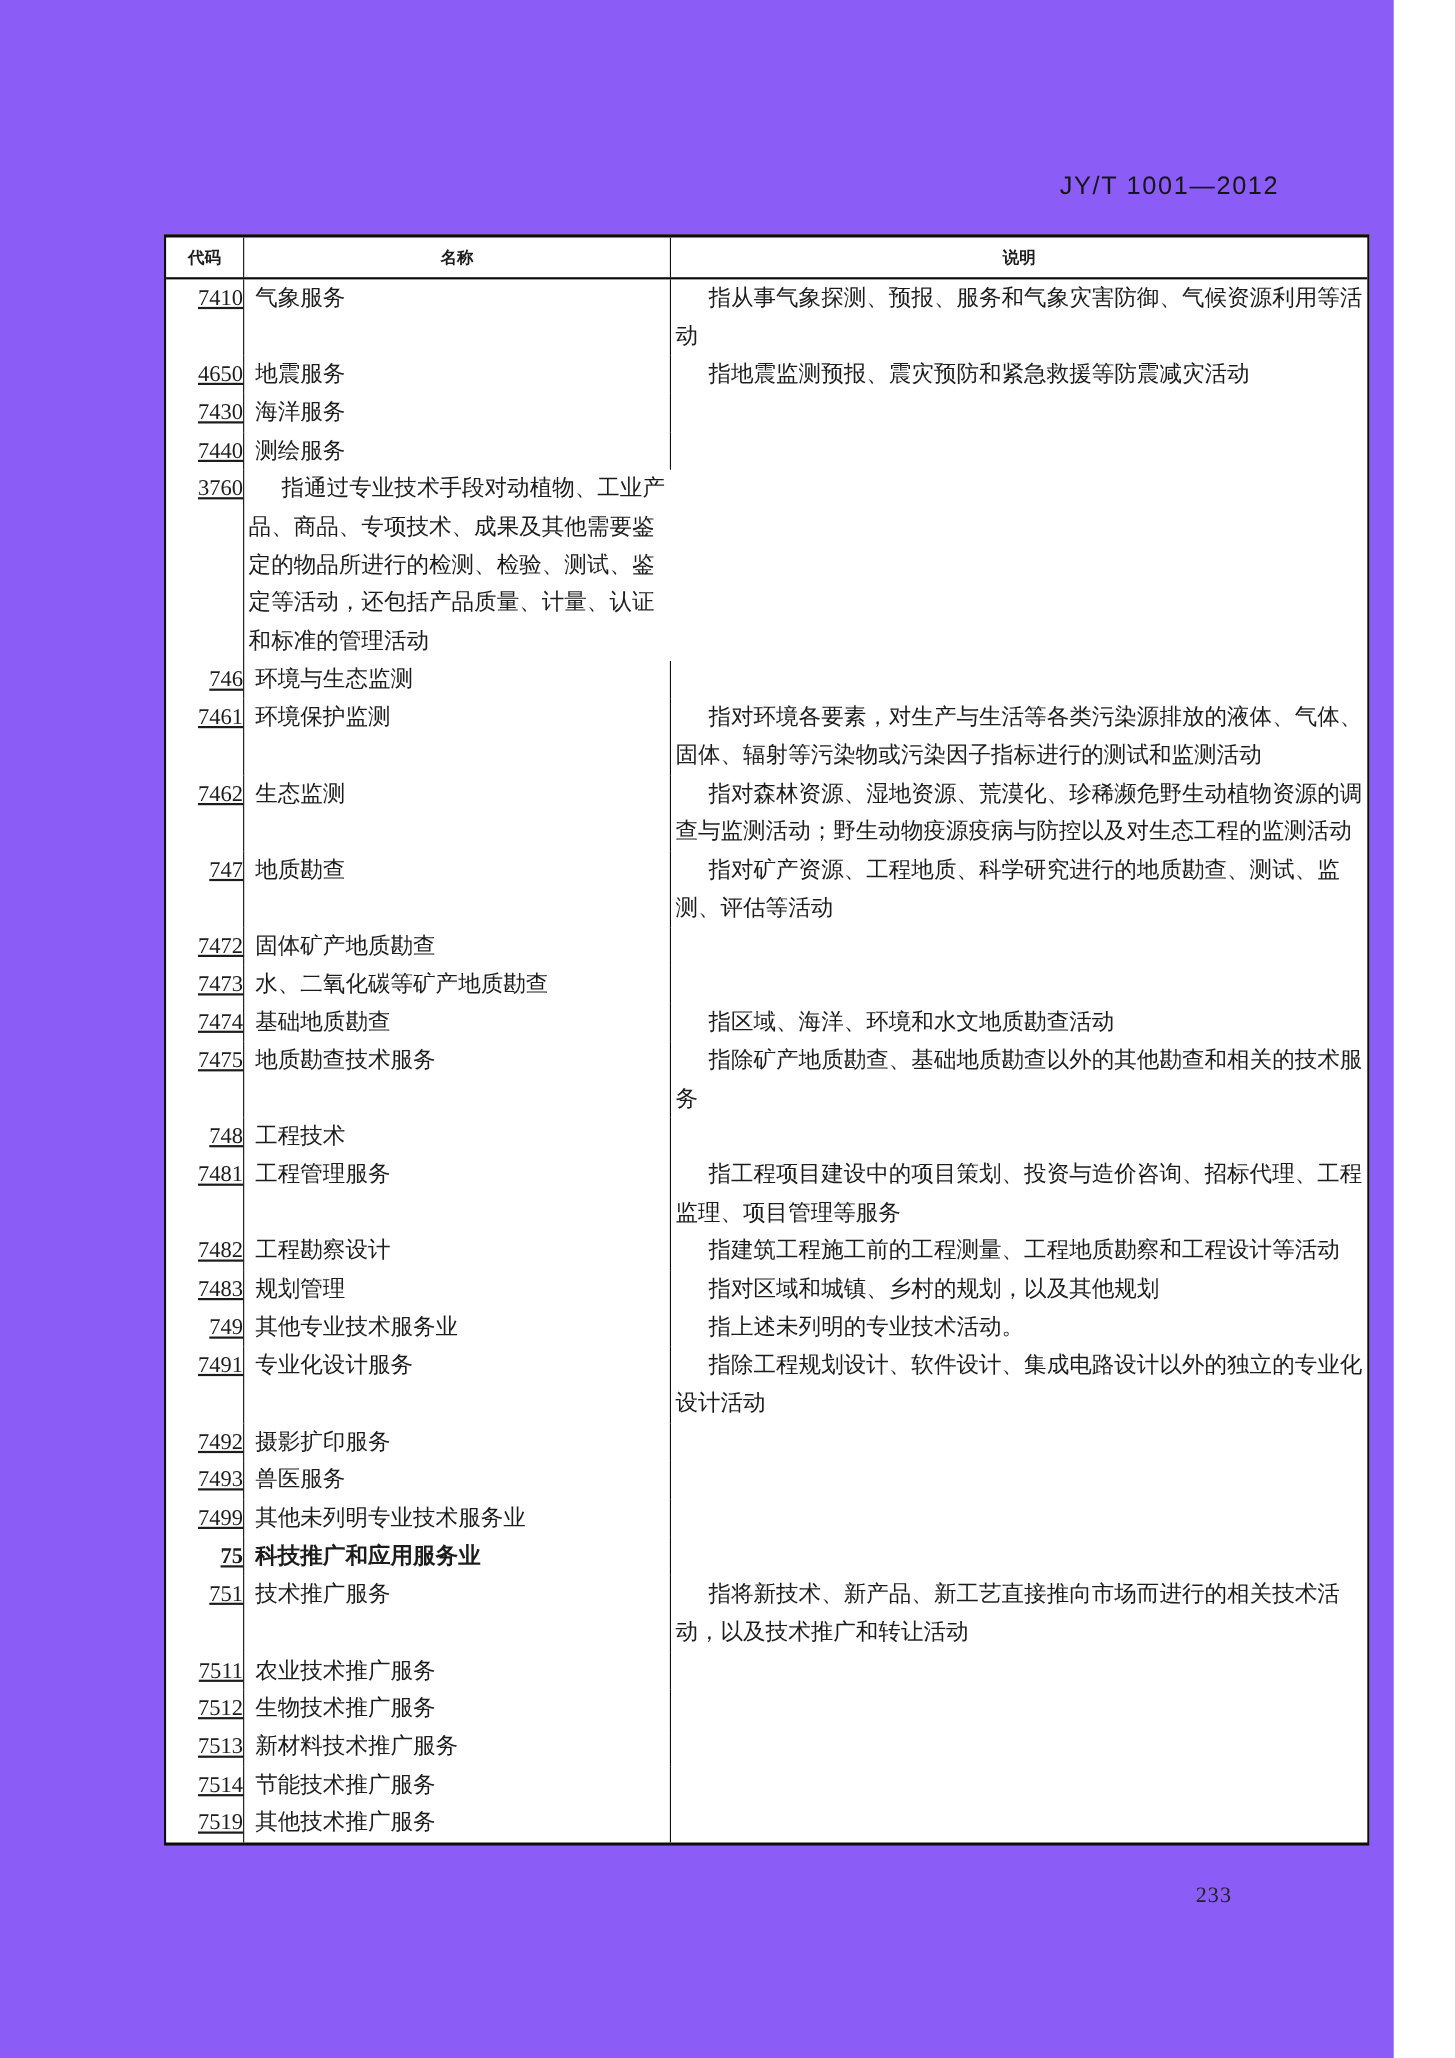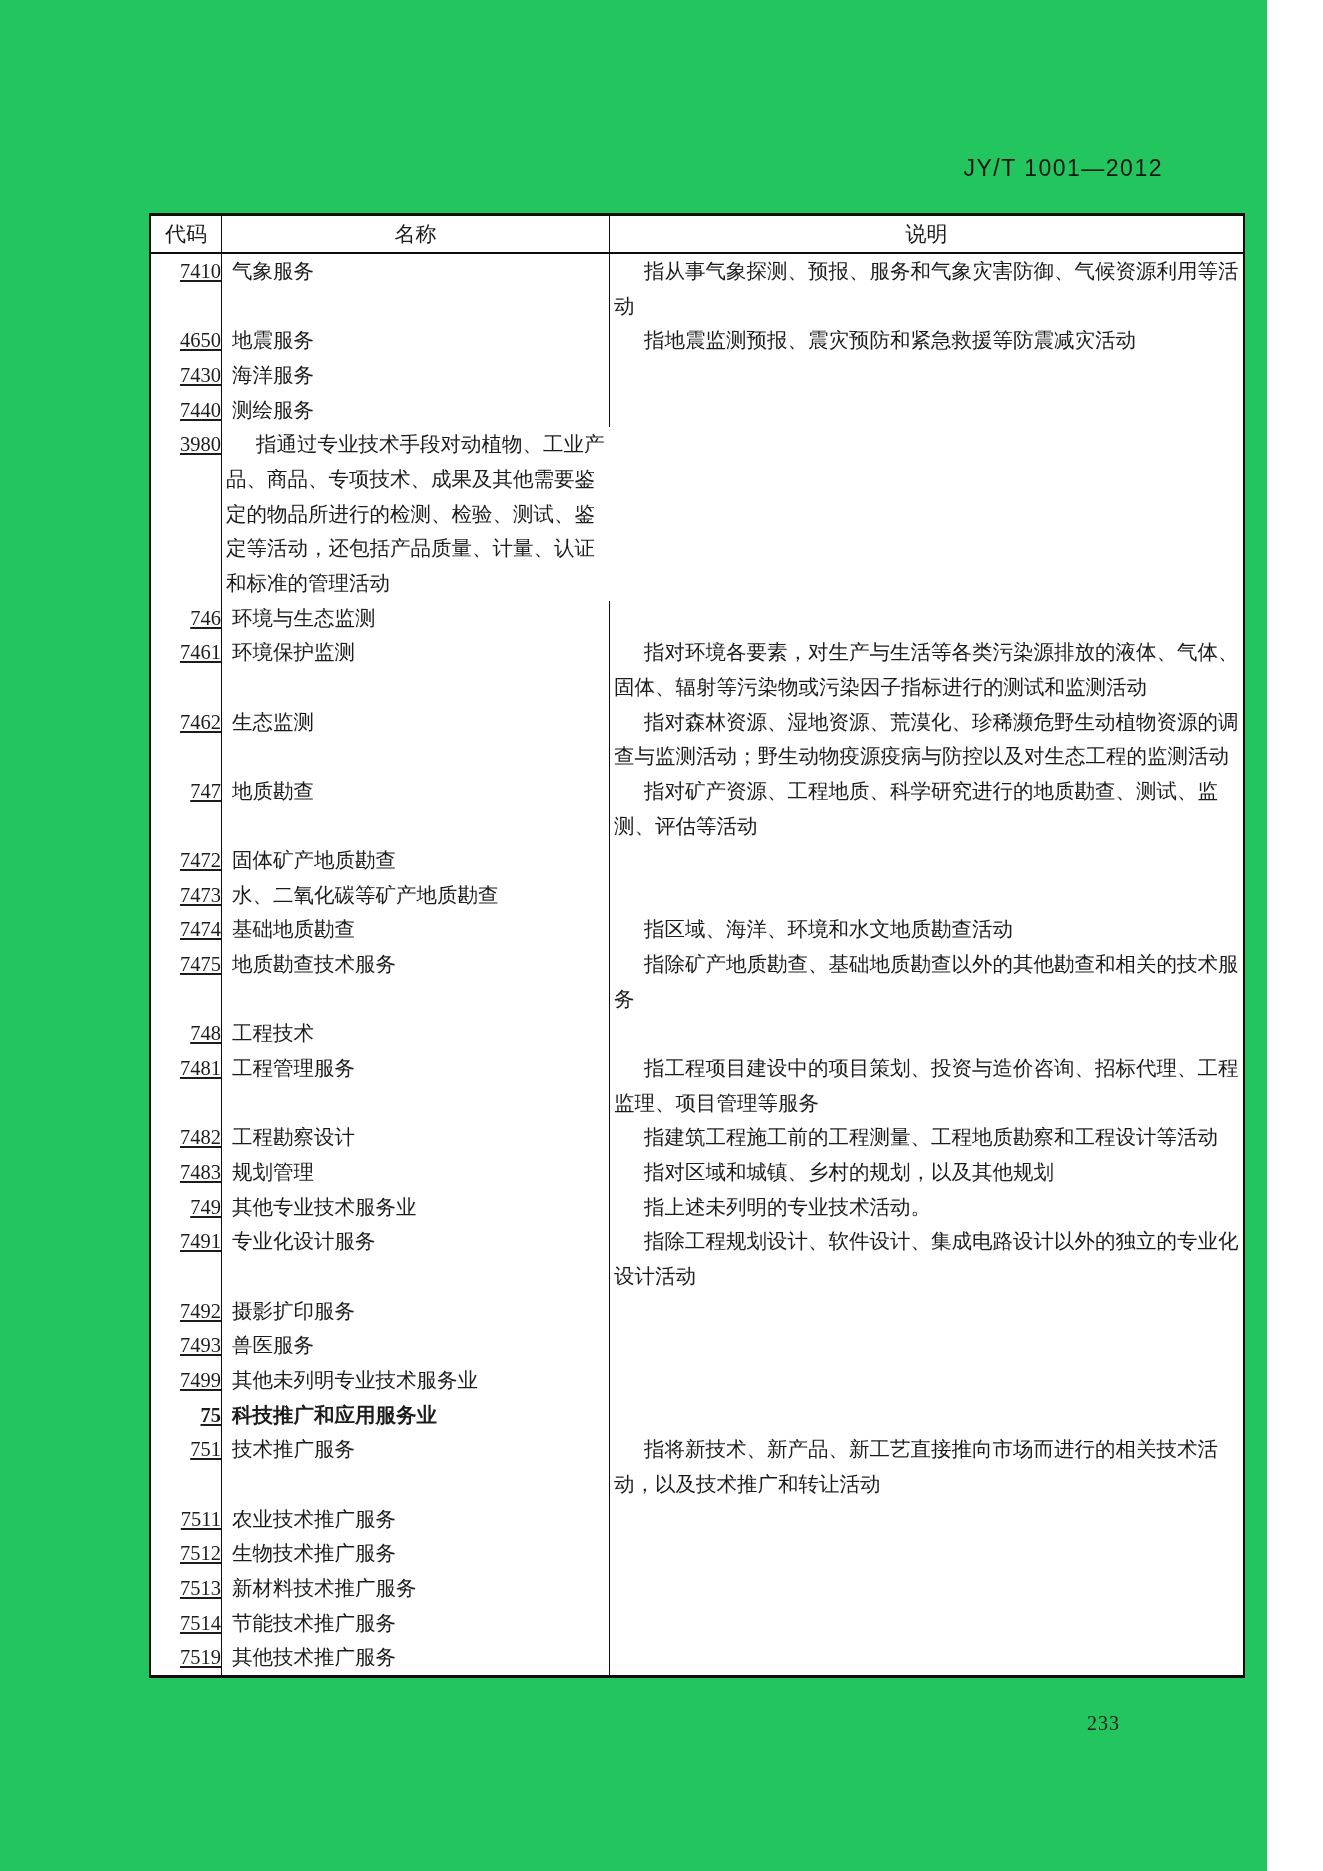--- a/index.html
+++ b/index.html
@@ -4,21 +4,21 @@
 <style>
   html, body {
     margin: 0;
     padding: 0;
     background: #ffffff;
   }
   .page {
     position: relative;
     width: 1267px;
     height: 1871px;
-    background: #22c55e;
+    background: #8b5cf6;
     color: #1c1c1c;
     font-family: "Liberation Serif", "DejaVu Serif", serif;
     overflow: hidden;
   }
   .doc-code {
     position: absolute;
     top: 155px;
     right: 104px;
     font-size: 23px;
     letter-spacing: 1.5px;
@@ -40,22 +40,22 @@
   .thead {
     display: grid;
     grid-template-columns: 71px 388px 1fr;
     border-bottom: 2px solid #0d0d0d;
     height: 36px;
   }
   .thead .cell {
     display: flex;
     align-items: center;
     justify-content: center;
-    font-size: 21px;
-    font-weight: normal;
+    font-size: 15px;
+    font-weight: bold;
     box-sizing: border-box;
   }
   .trow {
     display: grid;
     grid-template-columns: 71px 388px 1fr;
     min-height: 34.65px;
   }
   .cell { box-sizing: border-box; }
   .code-cell, .name-cell {
     border-right: 1.5px solid #0d0d0d;
@@ -119,21 +119,21 @@
           <div class="cell code-cell">7430</div>
           <div class="cell name-cell">海洋服务</div>
           <div class="cell desc-cell"></div>
         </div>
         <div class="trow">
           <div class="cell code-cell">7440</div>
           <div class="cell name-cell">测绘服务</div>
           <div class="cell desc-cell"></div>
         </div>
         <div class="trow">
-          <div class="cell code-cell">3980</div>
+          <div class="cell code-cell">3760</div>
           <div class="cell desc-cell">指通过专业技术手段对动植物、工业产品、商品、专项技术、成果及其他需要鉴定的物品所进行的检测、检验、测试、鉴定等活动，还包括产品质量、计量、认证和标准的管理活动</div>
         </div>
         <div class="trow">
           <div class="cell code-cell">746</div>
           <div class="cell name-cell">环境与生态监测</div>
           <div class="cell desc-cell"></div>
         </div>
         <div class="trow">
           <div class="cell code-cell">7461</div>
           <div class="cell name-cell">环境保护监测</div>

